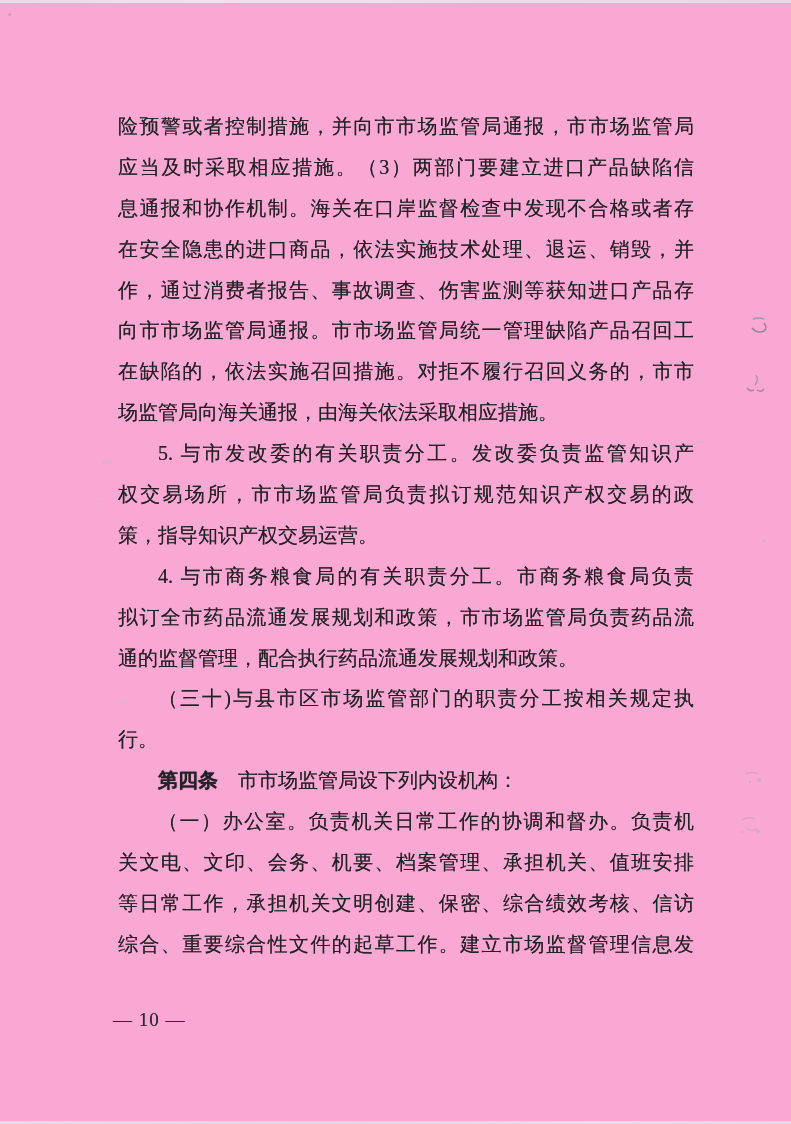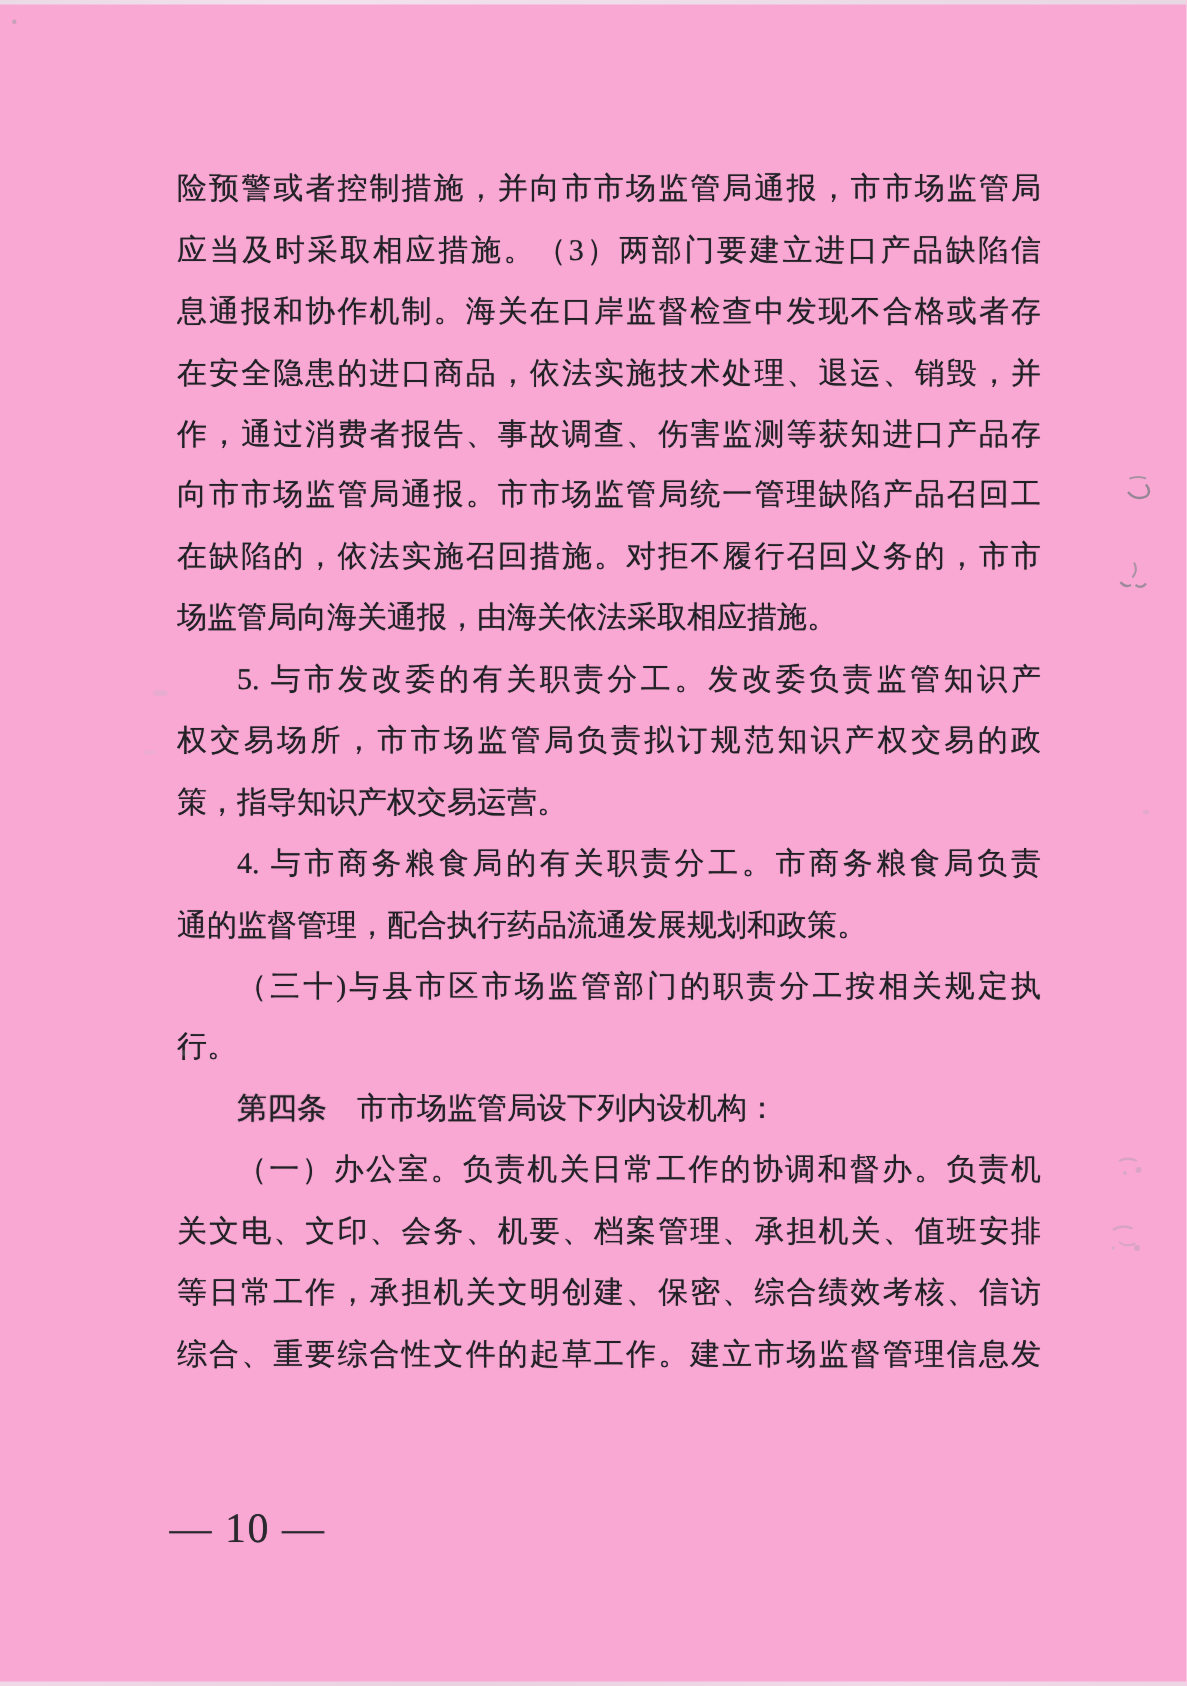--- a/index.html
+++ b/index.html
@@ -41,30 +41,30 @@
     line-height: 40.9px;
     font-size: 20px;
     text-align: justify;
     text-align-last: justify;
     overflow: hidden;
   }
   .line.end  { text-align-last: left; }
   .line.ind  { text-indent: 2em; }
 
   .line .h {
-    font-weight: 400;
+    font-weight: 700;
     margin-right: 1em;
     text-shadow: 0 0 0.9px rgba(20,20,30,0.85);
   }
 
   .page-number {
     position: absolute;
     left: 113px;
     top: 1008px;
-    font-size: 28px;
+    font-size: 19px;
     line-height: 24px;
     color: #2a2a2e;
     text-shadow: 0 0 0.5px rgba(30,30,40,0.6);
     letter-spacing: 1px;
   }
 
   .smudge { position: absolute; pointer-events: none; }
   .speck  { position: absolute; border-radius: 50%; pointer-events: none; }
 </style>
 </head>
@@ -81,20 +81,21 @@
     <div class="line">息通报和协作机制。海关在口岸监督检查中发现不合格或者存</div>
     <div class="line">在安全隐患的进口商品，依法实施技术处理、退运、销毁，并</div>
     <div class="line">作，通过消费者报告、事故调查、伤害监测等获知进口产品存</div>
     <div class="line">向市市场监管局通报。市市场监管局统一管理缺陷产品召回工</div>
     <div class="line">在缺陷的，依法实施召回措施。对拒不履行召回义务的，市市</div>
     <div class="line end">场监管局向海关通报，由海关依法采取相应措施。</div>
     <div class="line ind">5. 与市发改委的有关职责分工。发改委负责监管知识产</div>
     <div class="line">权交易场所，市市场监管局负责拟订规范知识产权交易的政</div>
     <div class="line end">策，指导知识产权交易运营。</div>
     <div class="line ind">4. 与市商务粮食局的有关职责分工。市商务粮食局负责</div>
+    <div class="line">拟订全市药品流通发展规划和政策，市市场监管局负责药品流</div>
     <div class="line end">通的监督管理，配合执行药品流通发展规划和政策。</div>
     <div class="line ind">（三十)与县市区市场监管部门的职责分工按相关规定执</div>
     <div class="line end">行。</div>
 
     <div class="line ind end">
       <span class="h">第四条</span><span>市市场监管局设下列内设机构：</span>
     </div>
 
     <div class="line ind">（一）办公室。负责机关日常工作的协调和督办。负责机</div>
     <div class="line">关文电、文印、会务、机要、档案管理、承担机关、值班安排</div>

